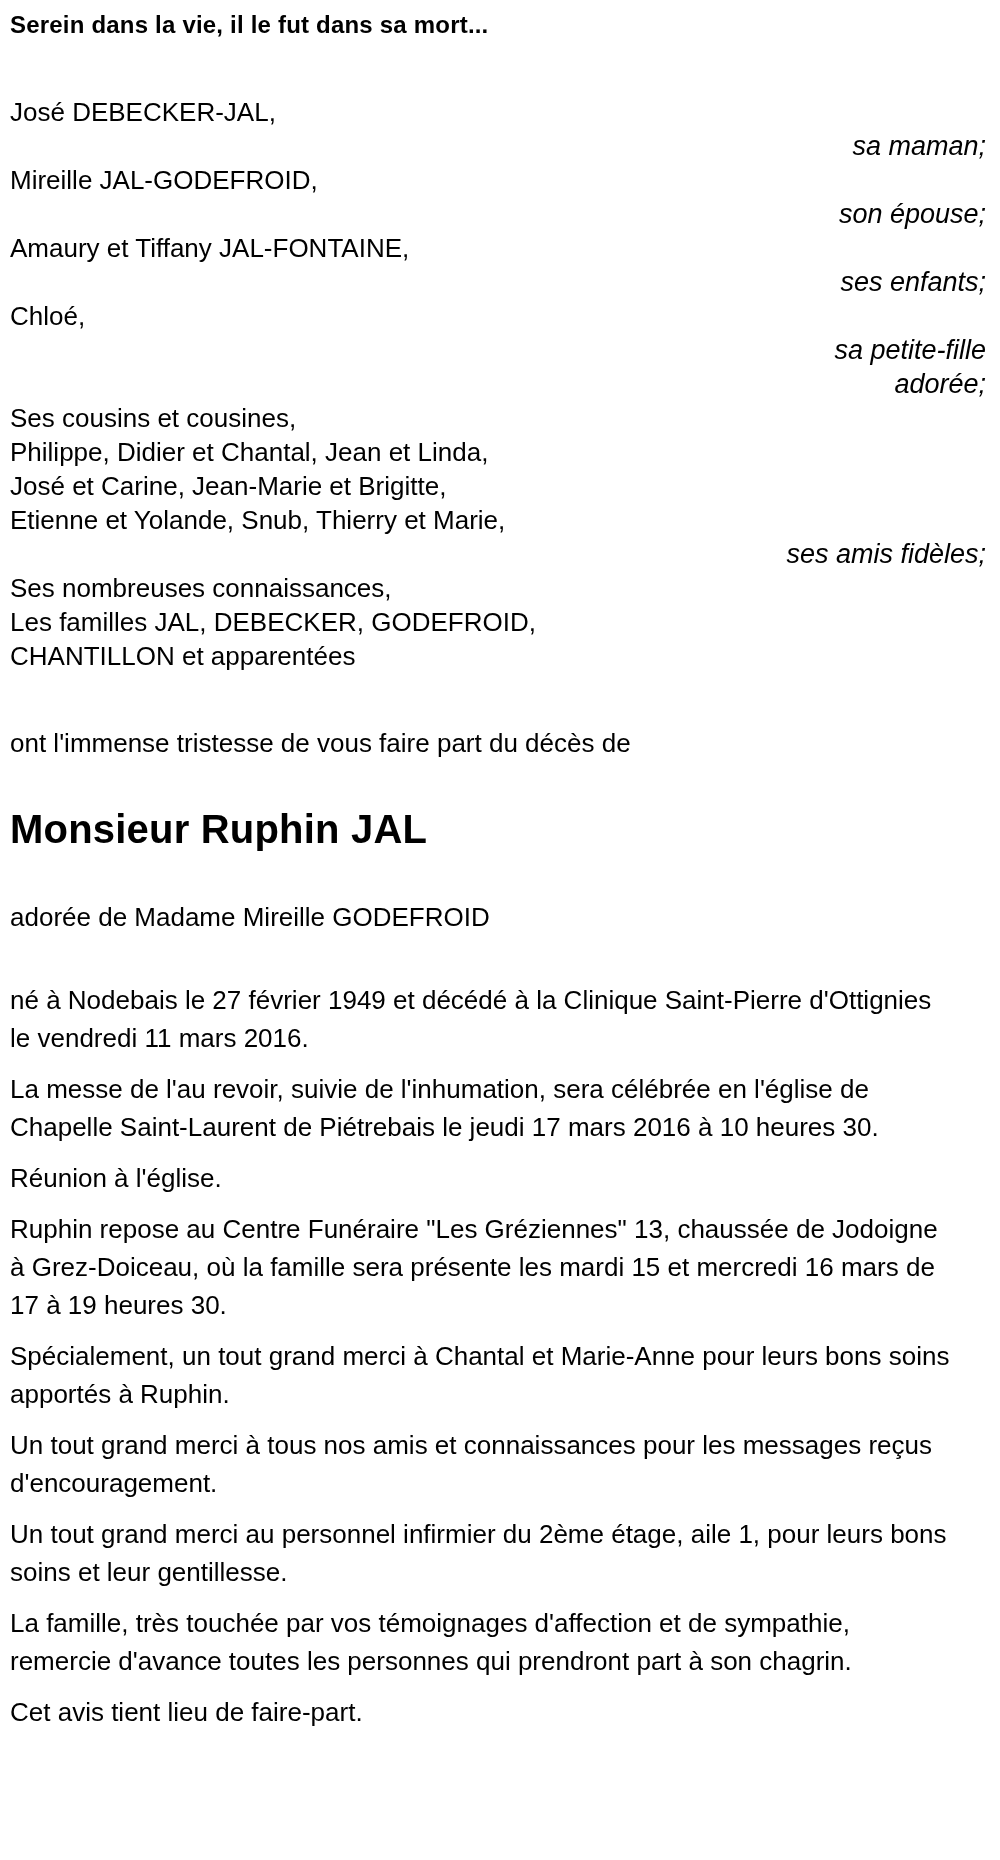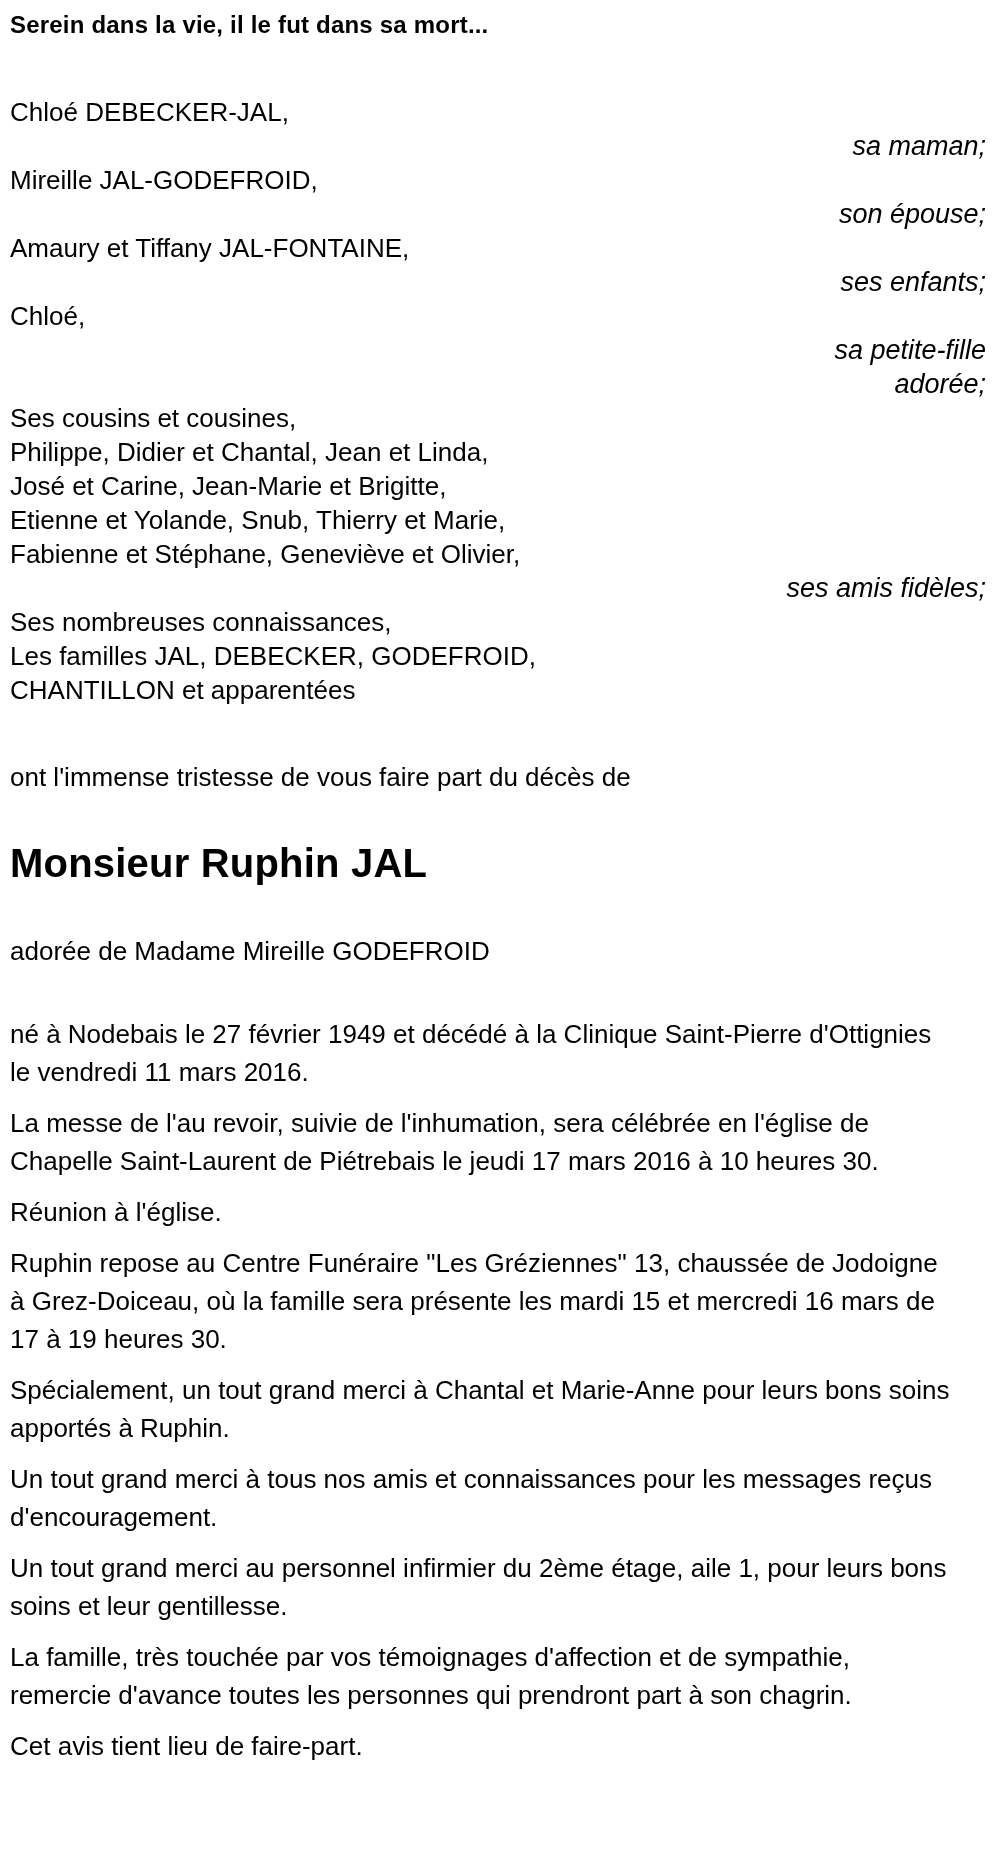--- a/index.html
+++ b/index.html
@@ -70,34 +70,33 @@
   }
 </style>
 </head>
 <body>
 
 <main class="notice">
 
   <h2 class="epitaph">Serein dans la vie, il le fut dans sa mort...</h2>
 
   <section class="credits" id="credits">
-      <div class="credit-line name">Chloé DEBECKER-JAL,</div>
+      <div class="credit-line name">José DEBECKER-JAL,</div>
       <div class="credit-line relation">sa maman;</div>
       <div class="credit-line name">Mireille JAL-GODEFROID,</div>
       <div class="credit-line relation">son épouse;</div>
       <div class="credit-line name">Amaury et Tiffany JAL-FONTAINE,</div>
       <div class="credit-line relation">ses enfants;</div>
       <div class="credit-line name">Chloé,</div>
       <div class="credit-line relation">sa petite-fille
 adorée;</div>
       <div class="credit-line name">Ses cousins et cousines,</div>
       <div class="credit-line name">Philippe, Didier et Chantal, Jean et Linda,</div>
       <div class="credit-line name">José et Carine, Jean-Marie et Brigitte,</div>
       <div class="credit-line name">Etienne et Yolande, Snub, Thierry et Marie,</div>
-      <div class="credit-line name">Fabienne et Stéphane, Geneviève et Olivier,</div>
       <div class="credit-line relation">ses amis fidèles;</div>
       <div class="credit-line name">Ses nombreuses connaissances,</div>
       <div class="credit-line name">Les familles JAL, DEBECKER, GODEFROID,</div>
       <div class="credit-line name">CHANTILLON et apparentées</div>
     </section>
 
   <p class="announce">ont l'immense tristesse de vous faire part du décès de</p>
 
   <h1 class="deceased">Monsieur Ruphin JAL</h1>
 

